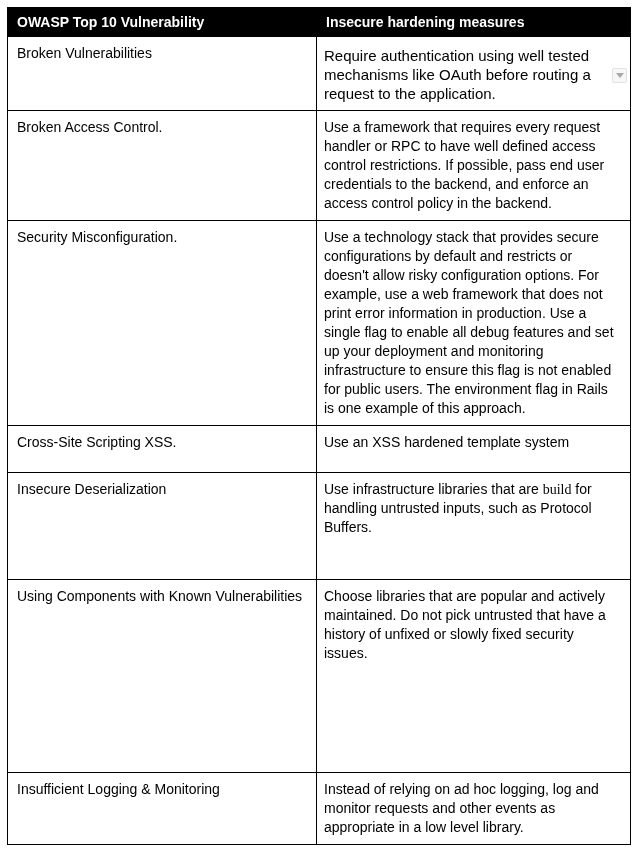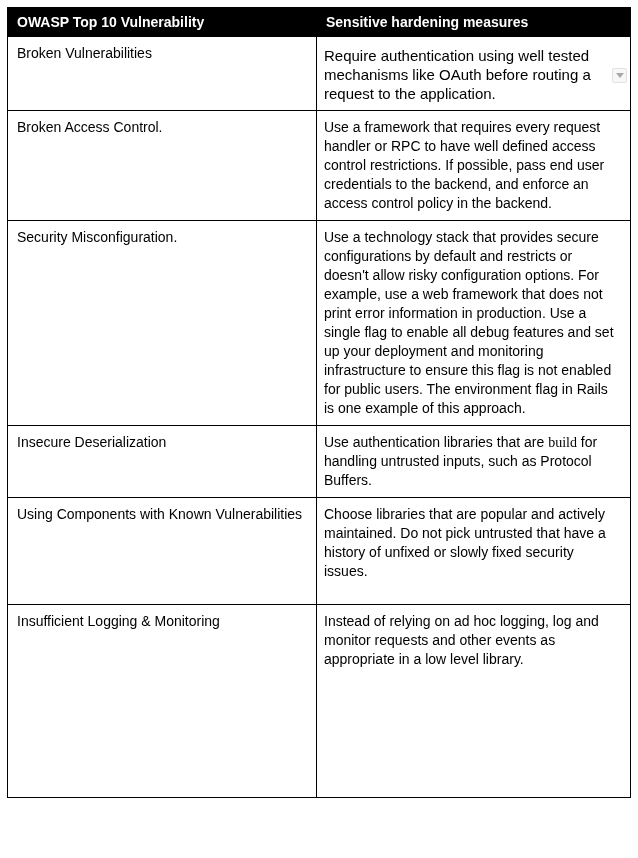--- a/index.html
+++ b/index.html
@@ -87,39 +87,43 @@
 <div class="page">
 
   <table class="vuln-table">
     <colgroup>
       <col class="c1">
       <col class="c2">
     </colgroup>
     <thead>
       <tr>
         <th>OWASP Top 10 Vulnerability</th>
-        <th>Sensitive hardening measures</th>
+        <th>Insecure hardening measures</th>
       </tr>
     </thead>
     <tbody>
         <tr>
     <td class="vuln-cell">Broken Vulnerabilities</td>
     <td class="measure-cell"><span>Require authentication using well tested mechanisms like OAuth before routing a request to the application.</span></td>
   </tr>
         <tr>
     <td class="vuln-cell">Broken Access Control.</td>
     <td class="measure-cell"><span>Use a framework that requires every request handler or RPC to have well defined access control restrictions. If possible, pass end user credentials to the backend, and enforce an access control policy in the backend.</span></td>
   </tr>
         <tr>
     <td class="vuln-cell">Security Misconfiguration.</td>
     <td class="measure-cell"><span>Use a technology stack that provides secure configurations by default and restricts or doesn't allow risky configuration options. For example, use a web framework that does not print error information in production. Use a single flag to enable all debug features and set up your deployment and monitoring infrastructure to ensure this flag is not enabled for public users. The environment flag in Rails is one example of this approach.</span></td>
   </tr>
         <tr>
+    <td class="vuln-cell">Cross-Site Scripting XSS.</td>
+    <td class="measure-cell"><span>Use an XSS hardened template system</span></td>
+  </tr>
+        <tr>
     <td class="vuln-cell">Insecure Deserialization</td>
-    <td class="measure-cell"><span>Use authentication libraries that are </span><span class="serif">build</span><span> for handling untrusted inputs, such as Protocol Buffers.</span></td>
+    <td class="measure-cell"><span>Use infrastructure libraries that are </span><span class="serif">build</span><span> for handling untrusted inputs, such as Protocol Buffers.</span></td>
   </tr>
         <tr>
     <td class="vuln-cell">Using Components with Known Vulnerabilities</td>
     <td class="measure-cell"><span>Choose libraries that are popular and actively maintained. Do not pick untrusted that have a history of unfixed or slowly fixed security issues.</span></td>
   </tr>
         <tr>
     <td class="vuln-cell">Insufficient Logging &amp; Monitoring</td>
     <td class="measure-cell"><span>Instead of relying on ad hoc logging, log and monitor requests and other events as appropriate in a low level library.</span></td>
   </tr>
       </tbody>

